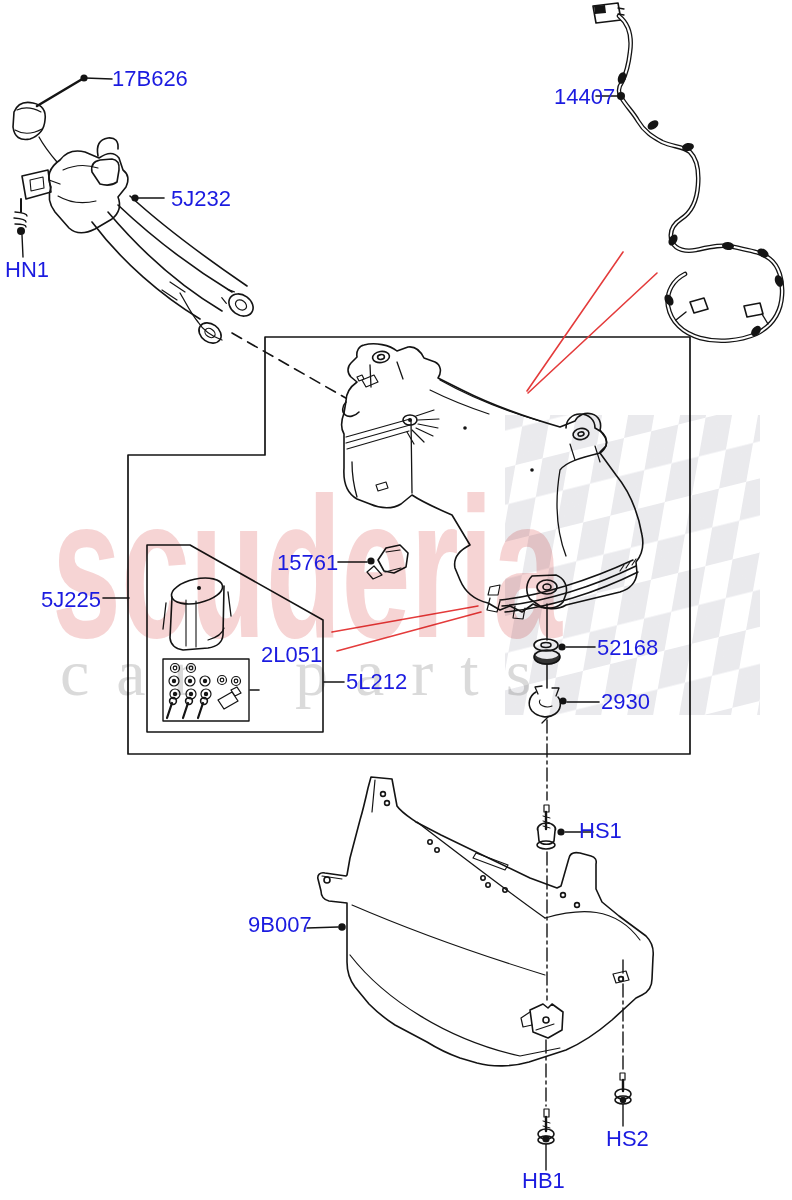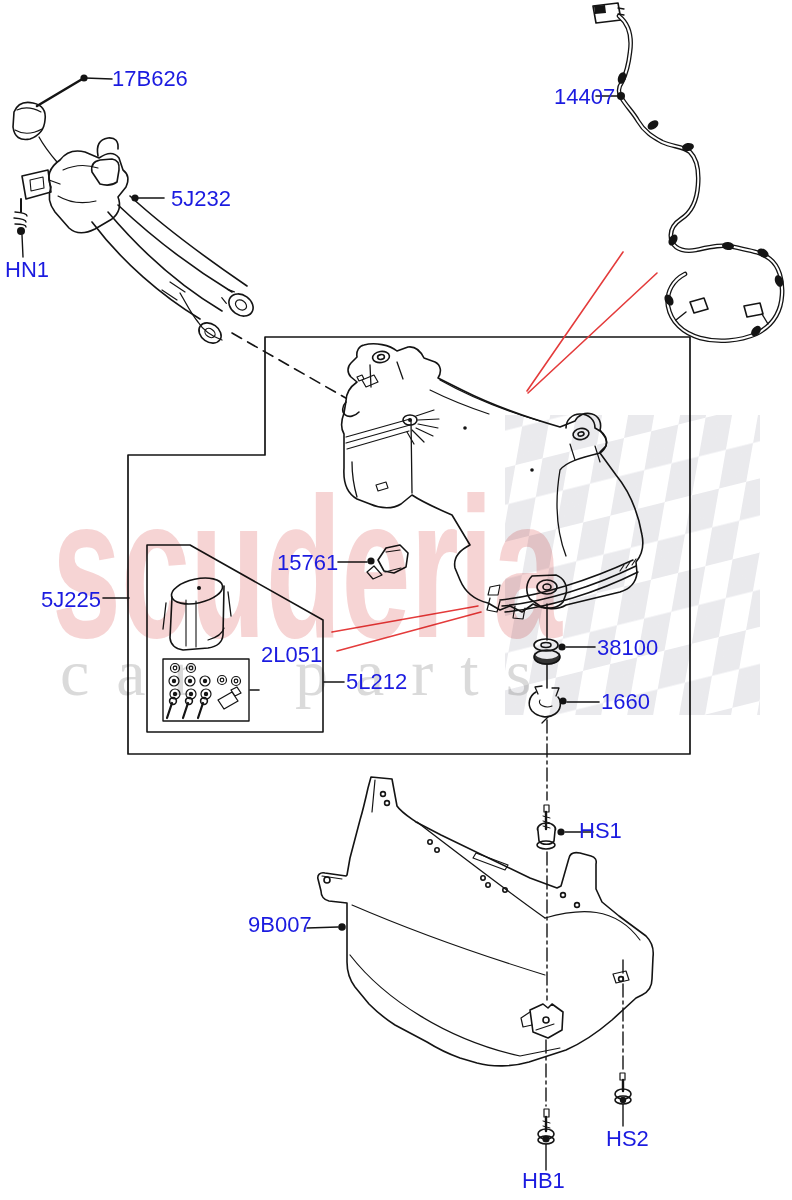--- a/index.html
+++ b/index.html
@@ -339,20 +339,20 @@
   <div class="wm-letters">car parts</div>
 
   <div class="plabel" style="left:112px;top:68px">17B626</div>
   <div class="plabel" style="left:171px;top:188px">5J232</div>
   <div class="plabel" style="left:5px;top:259px">HN1</div>
   <div class="plabel" style="left:554px;top:86px">14407</div>
   <div class="plabel" style="left:277px;top:552px">15761</div>
   <div class="plabel" style="left:41px;top:589px">5J225</div>
   <div class="plabel" style="left:261px;top:644px">2L051</div>
   <div class="plabel" style="left:346px;top:671px">5L212</div>
-  <div class="plabel" style="left:597px;top:637px">38100</div>
-  <div class="plabel" style="left:601px;top:691px">1660</div>
+  <div class="plabel" style="left:597px;top:637px">52168</div>
+  <div class="plabel" style="left:601px;top:691px">2930</div>
   <div class="plabel" style="left:579px;top:820px">HS1</div>
   <div class="plabel" style="left:248px;top:914px">9B007</div>
   <div class="plabel" style="left:606px;top:1128px">HS2</div>
   <div class="plabel" style="left:522px;top:1170px">HB1</div>
 
 </div>
 
 </body></html>

